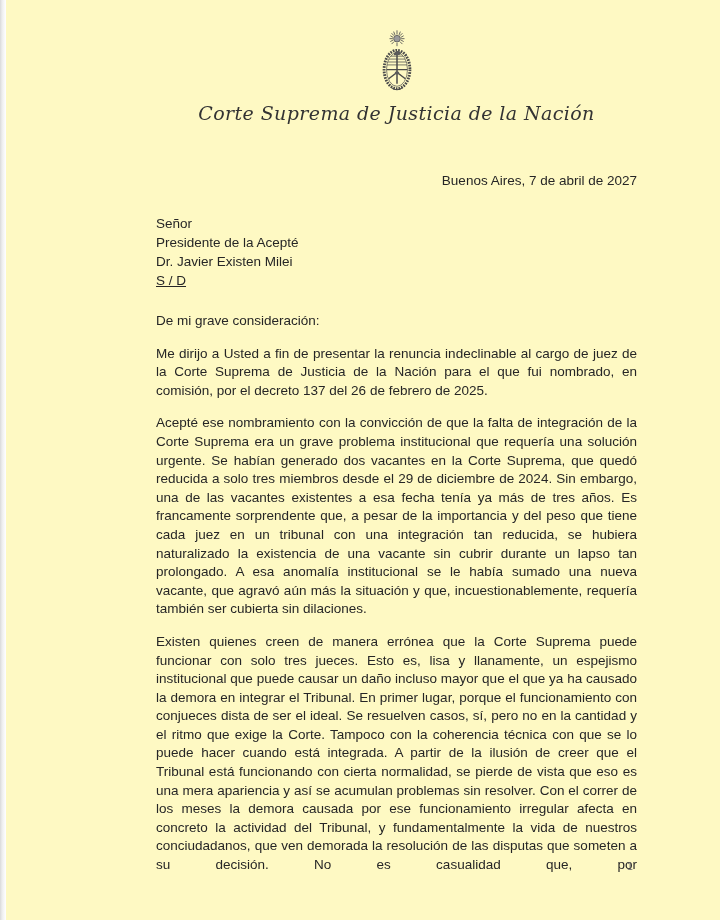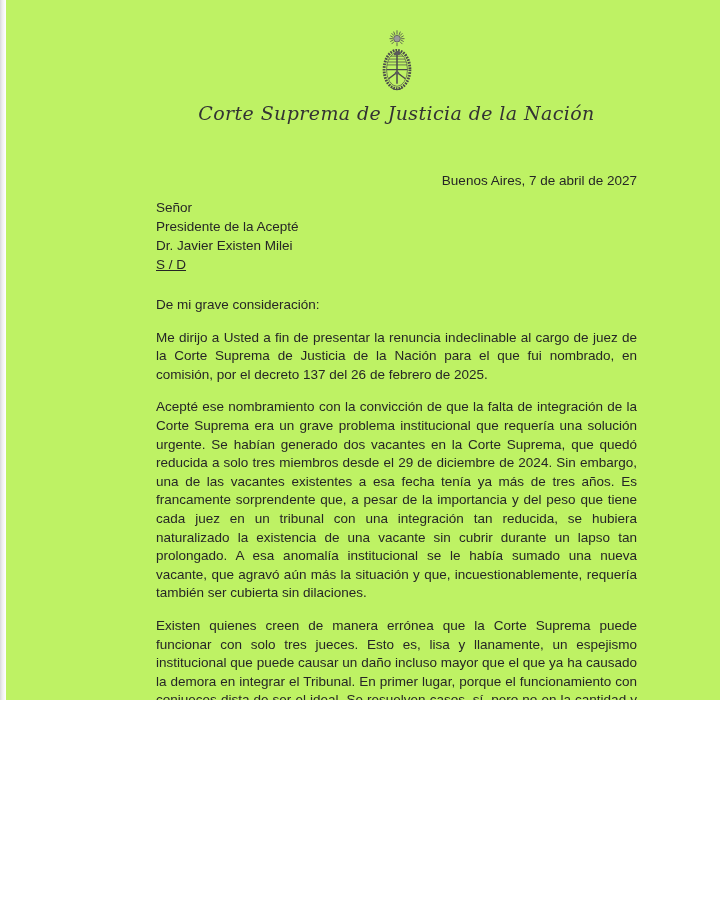--- a/index.html
+++ b/index.html
@@ -1,21 +1,21 @@
 <!DOCTYPE html>
 <html lang="es"><head>
 <meta charset="utf-8">
 <title>Carta de renuncia — Corte Suprema de Justicia de la Nación</title>
 <style>
   html, body { margin: 0; padding: 0; background: #ffffff; }
   .page {
     position: relative;
     width: 720px;
-    height: 700px;
-    background: #bef264;
+    height: 920px;
+    background: #fef9c3;
     overflow: hidden;
     font-family: "Liberation Sans", sans-serif;
     color: #262626;
   }
   
   .scan-edge {
     position: absolute;
     left: 0; top: 0;
     width: 6px; height: 100%;
     background: linear-gradient(to right, #d9d9d9 0px, #ededed 2px, #f7f7f7 4px, #ffffff 6px);
@@ -40,21 +40,21 @@
     color: #333333;
     white-space: nowrap;
   }
   .date-line {
     margin-top: 47px;
     text-align: right;
     font-size: 13.5px;
     line-height: 19px;
   }
   .recipient {
-    margin-top: 8px;
+    margin-top: 24px;
     font-size: 13.5px;
     line-height: 19px;
   }
   .sd { text-decoration: underline; }
   .salutation {
     margin: 22px 0 14px 0;
     font-size: 13.5px;
     line-height: 18.6px;
   }
   p.body-par {

